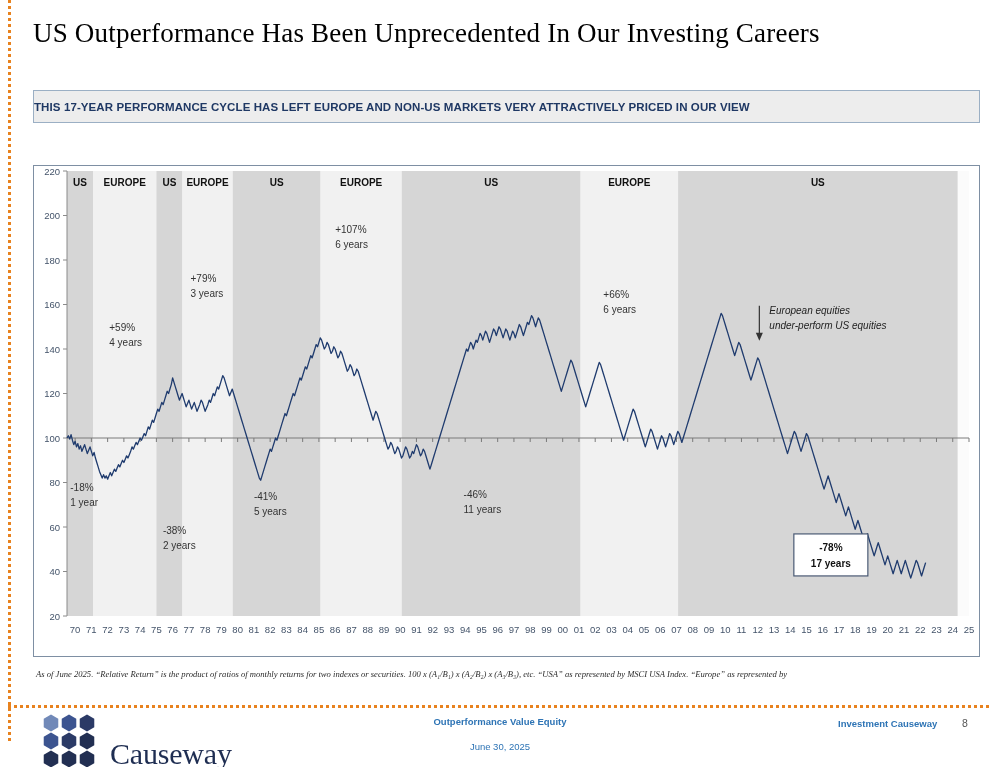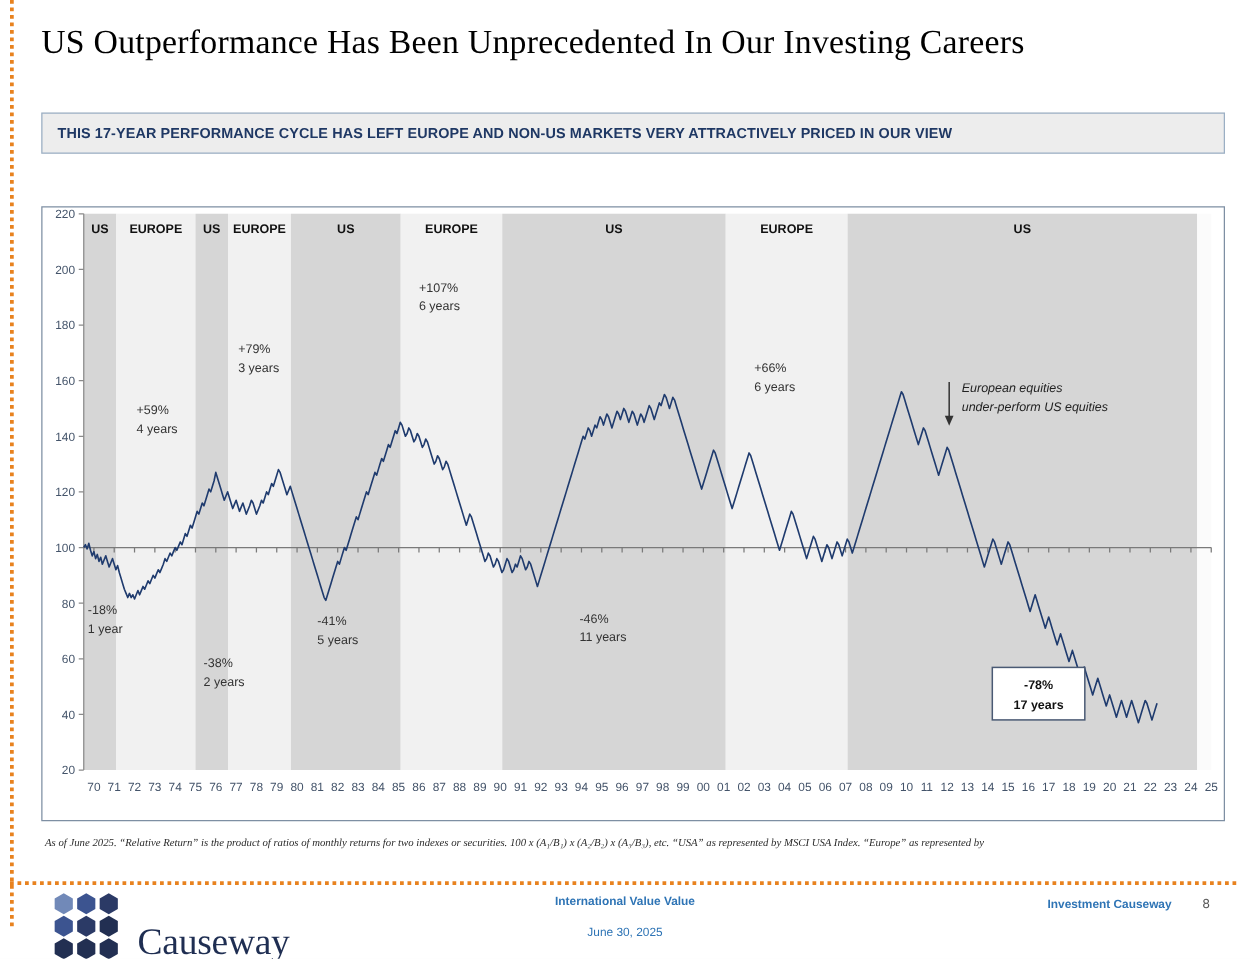--- a/index.html
+++ b/index.html
@@ -23,21 +23,21 @@
     position:absolute;left:33px;top:18px;width:940px;
     font-family:Liberation Serif, serif;
     font-size:27px;color:#000000;letter-spacing:.2px;white-space:nowrap;
   }
   #subtitle-bar{
     position:absolute;left:33px;top:90px;width:947px;height:33px;
     background:#EDEDED;border:1px solid #9BAFC4;box-sizing:border-box;
     display:flex;align-items:center;
   }
   #subtitle-text{
-    margin-left:12px;font-size:11.5px;font-weight:bold;color:#1F3864;
+    font-size:11.5px;font-weight:bold;color:#1F3864;
     letter-spacing:.1px;
   }
   #chart-frame{
     position:absolute;left:33px;top:165px;width:947px;height:492px;
     background:#ffffff;border:1px solid #7E8FA3;box-sizing:border-box;
   }
   #chart-svg{display:block;}
   #footnote{
     position:absolute;left:36px;top:668px;width:935px;
     font-family:"Liberation Serif", serif;
@@ -281,18 +281,18 @@
         <polygon points="9.00,18.60 16.27,22.80 16.27,31.20 9.00,35.40 1.73,31.20 1.73,22.80" fill="#3C5490"></polygon>
         <polygon points="27.00,18.60 34.27,22.80 34.27,31.20 27.00,35.40 19.73,31.20 19.73,22.80" fill="#2B3A66"></polygon>
         <polygon points="45.00,18.60 52.27,22.80 52.27,31.20 45.00,35.40 37.73,31.20 37.73,22.80" fill="#222F52"></polygon>
         <polygon points="9.00,36.60 16.27,40.80 16.27,49.20 9.00,53.40 1.73,49.20 1.73,40.80" fill="#222F52"></polygon>
         <polygon points="27.00,36.60 34.27,40.80 34.27,49.20 27.00,53.40 19.73,49.20 19.73,40.80" fill="#222F52"></polygon>
         <polygon points="45.00,36.60 52.27,40.80 52.27,49.20 45.00,53.40 37.73,49.20 37.73,40.80" fill="#222F52"></polygon>
       </svg>
     <div id="logo-word">Causeway</div>
   </div>
   <div id="footer-center">
-    <div id="footer-strategy">International Value Value</div>
+    <div id="footer-strategy">Outperformance Value Equity</div>
     <div id="footer-date">June 30, 2025</div>
   </div>
   <div id="footer-right">Investment Causeway</div>
   <div id="page-num">8</div>
 </div>
 
 </body></html>

